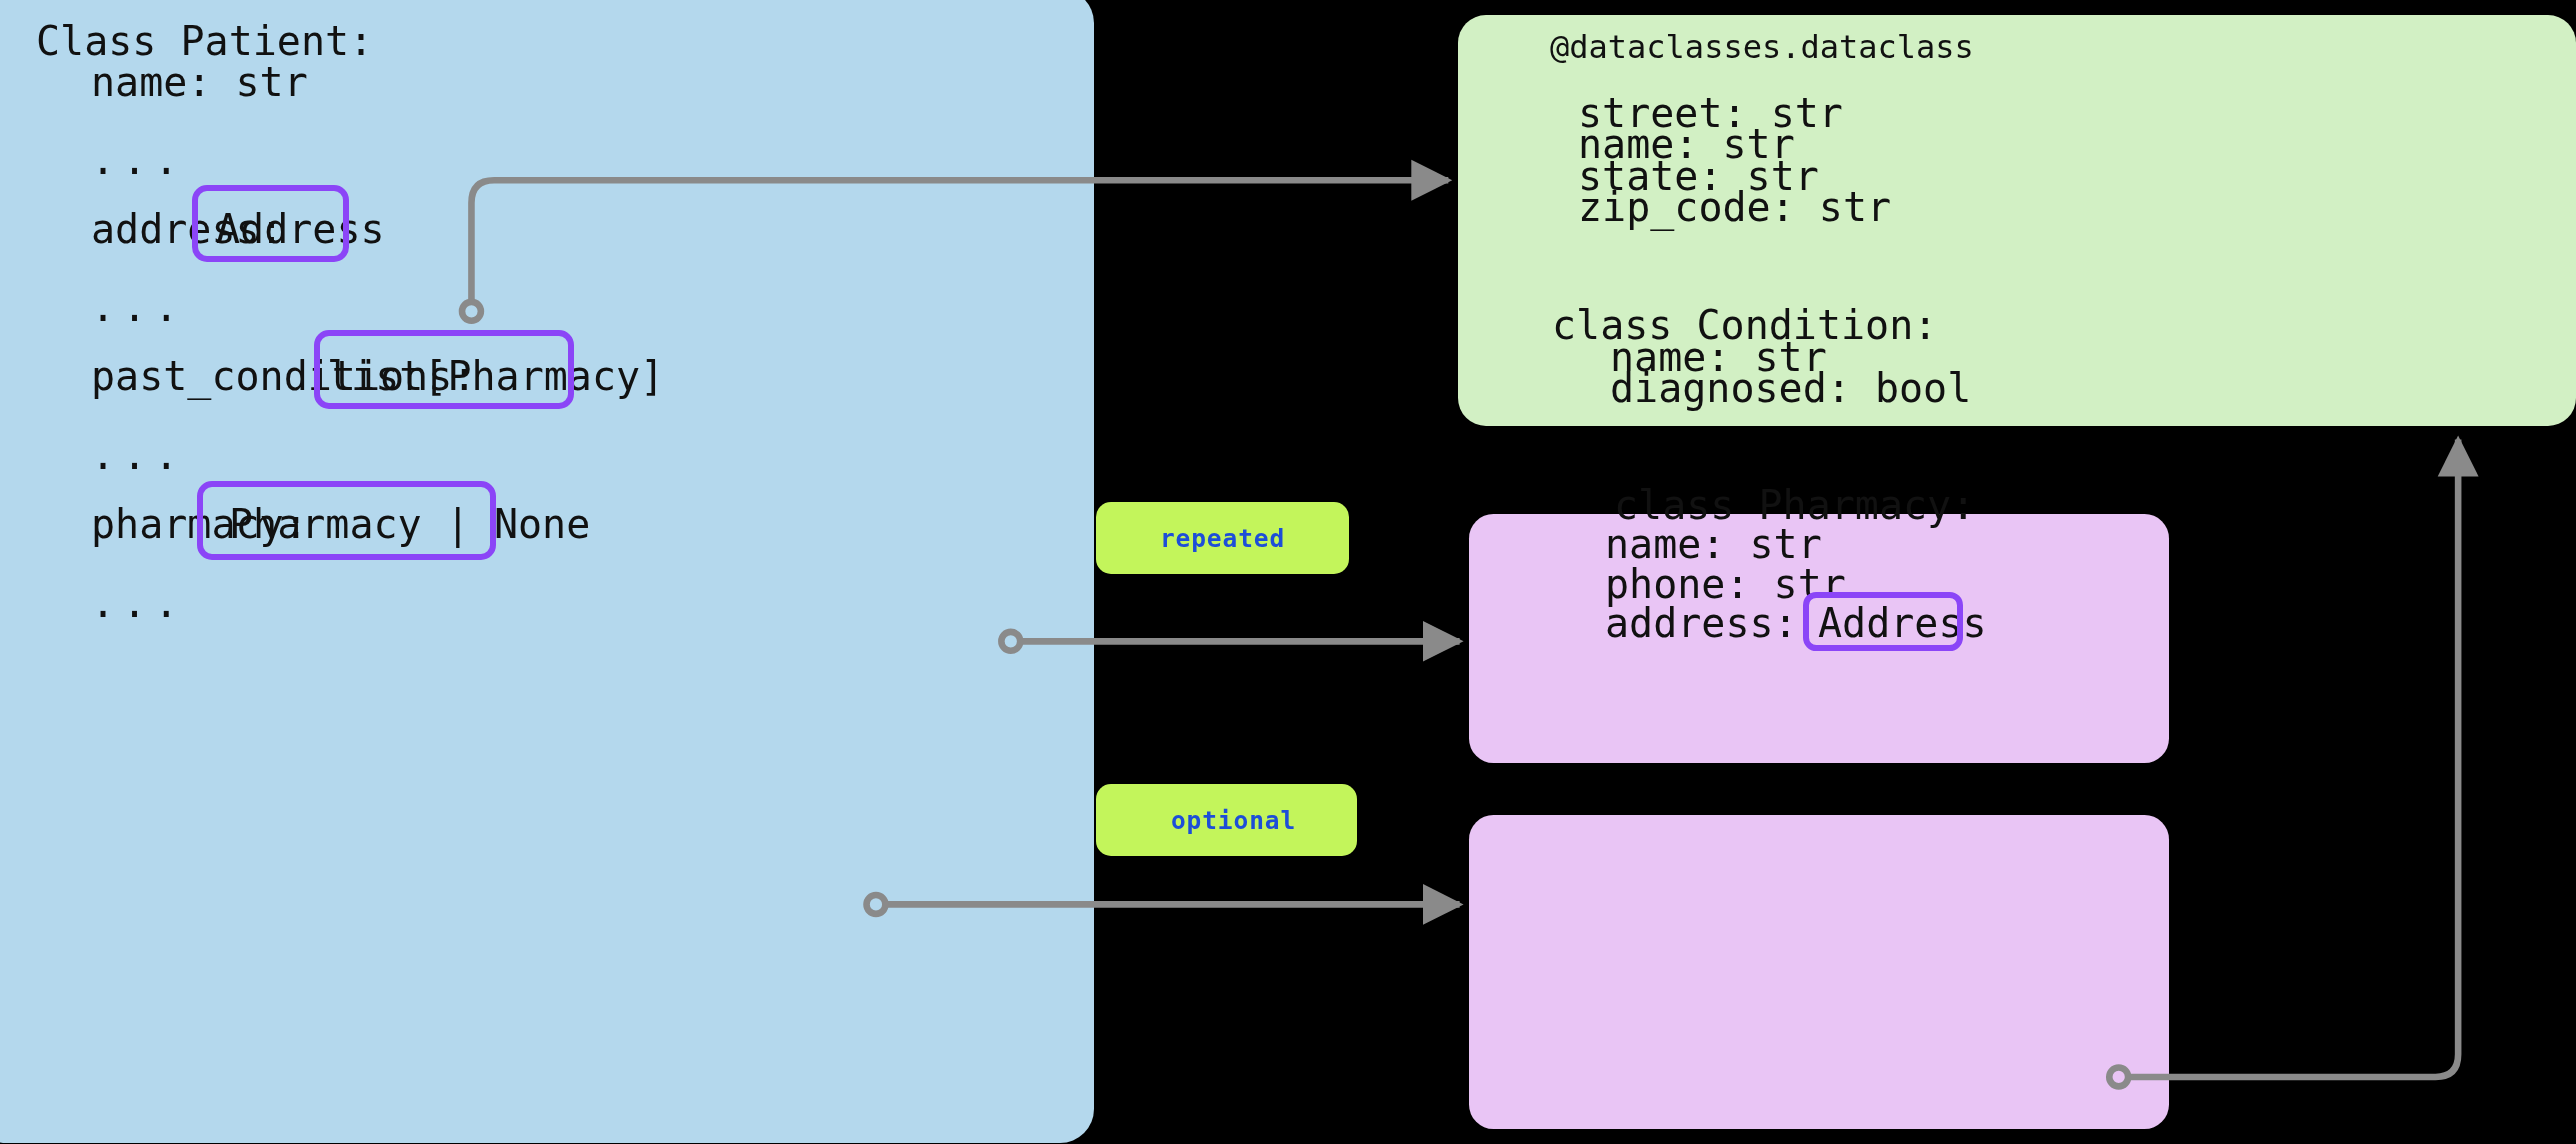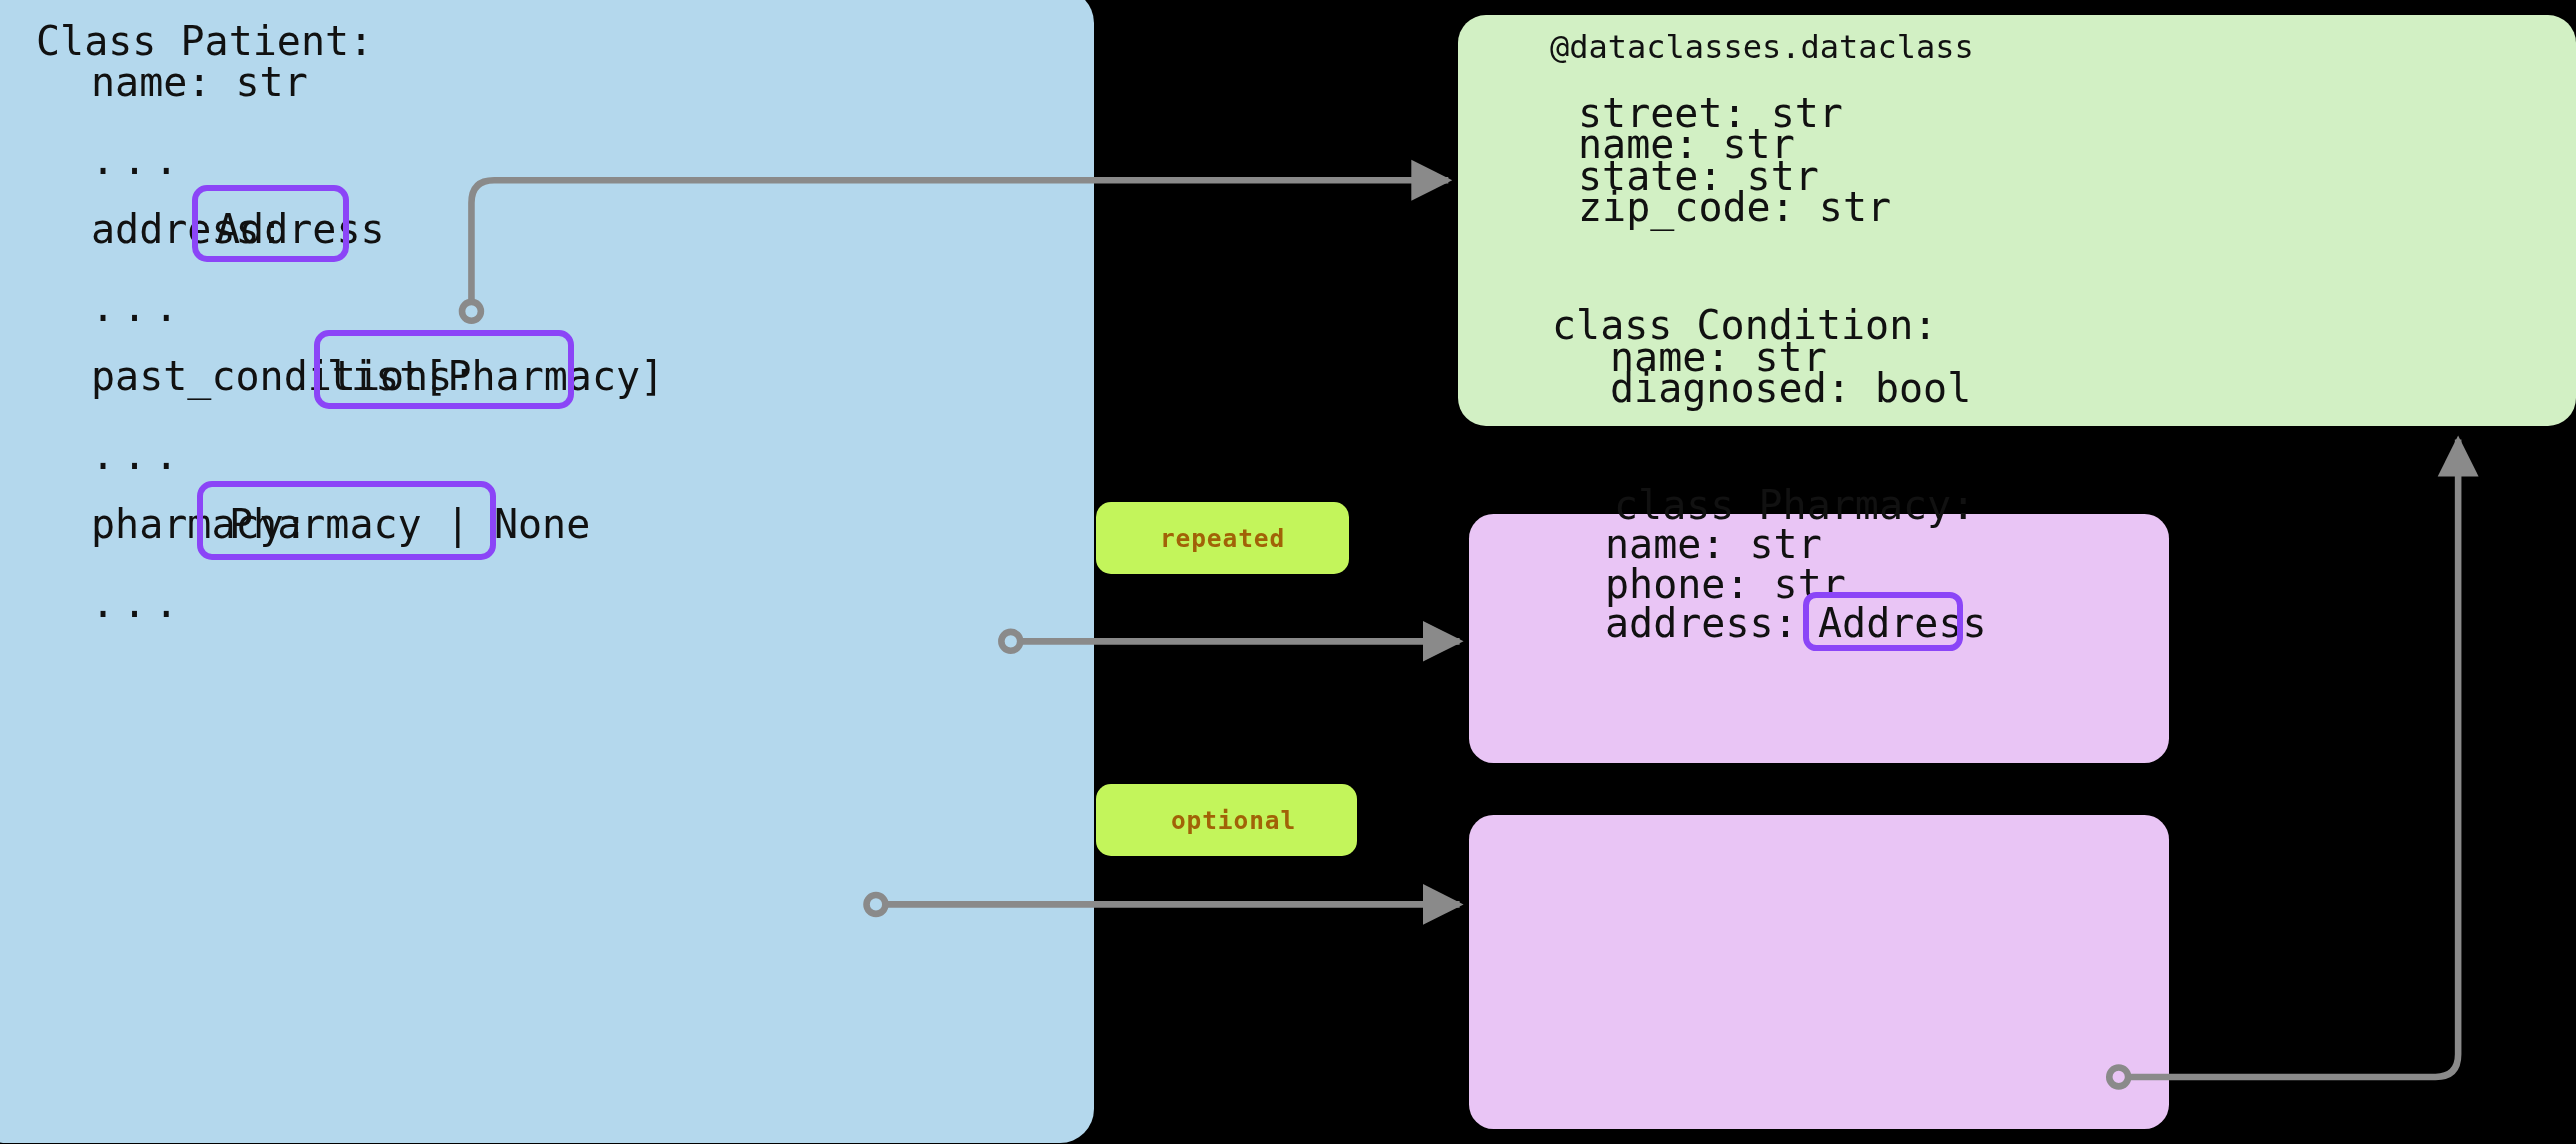--- a/index.html
+++ b/index.html
@@ -83,21 +83,21 @@
 
   
   .badge {
     position: absolute;
     box-sizing: border-box;
     background: #c3f55b;
     border-radius: 15px;
     display: flex;
     align-items: center;
     justify-content: center;
-    color: #a16207;
+    color: #1d4ed8;
     font-family: "DejaVu Sans Mono", monospace;
     font-weight: bold;
     font-size: 24.5px;
     letter-spacing: 0.9px;
   }
 
   
   #wires {
     position: absolute;
     left: 0; top: 0;

